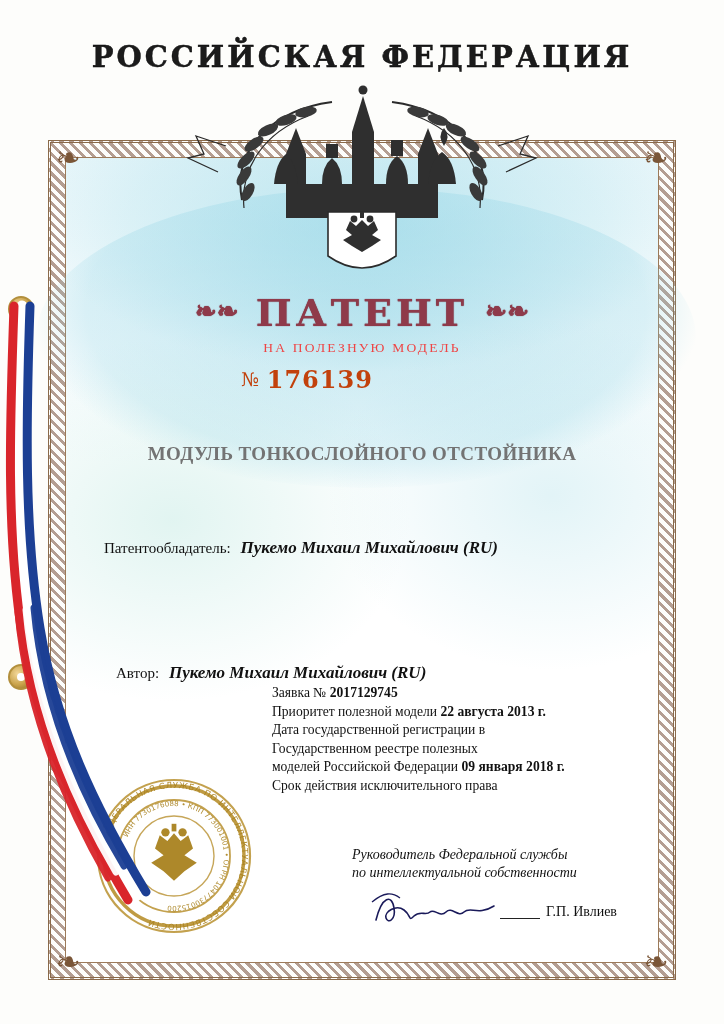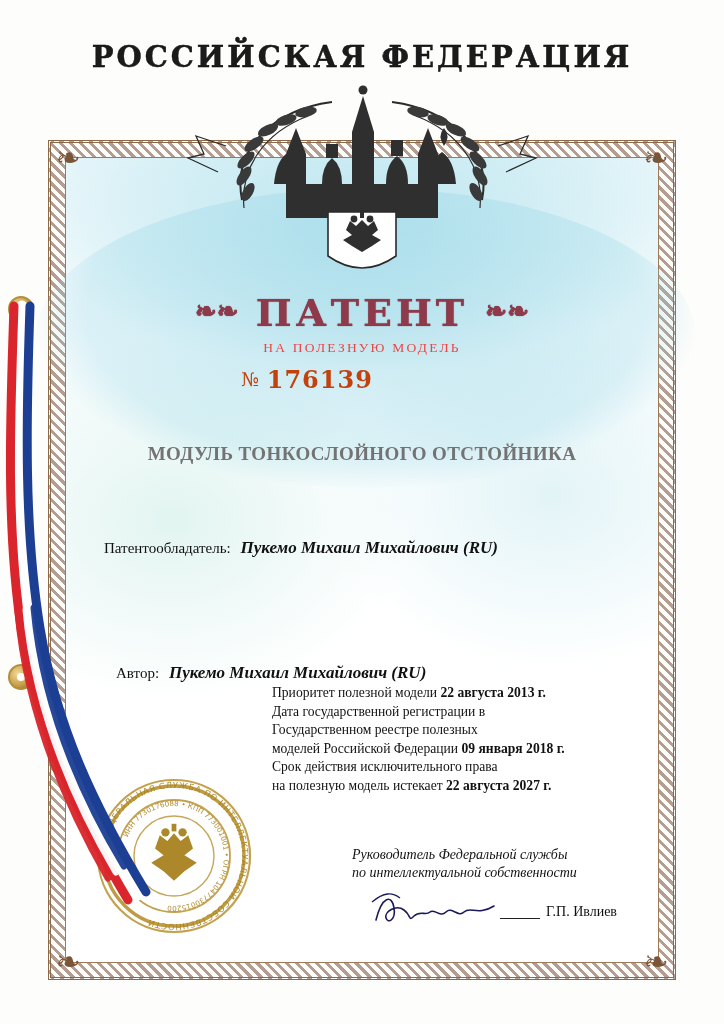--- a/index.html
+++ b/index.html
@@ -365,34 +365,34 @@
     <span class="field-value">Пукемо Михаил Михайлович (RU)</span>
   </div>
 
   <div class="row-author">
     <span class="field-label">Автор:</span>
     <span class="field-value">Пукемо Михаил Михайлович (RU)</span>
   </div>
 
   <div class="details">
     <div>
+      <span>Заявка №</span>
+      <span class="b">2017129745</span>
+    </div>
+    <div>
       <span>Приоритет полезной модели</span>
       <span class="b">22 августа 2013 г.</span>
     </div>
     <div>Дата государственной регистрации в</div>
     <div>Государственном реестре полезных</div>
     <div>
       <span>моделей Российской Федерации</span>
       <span class="b">09 января 2018 г.</span>
     </div>
     <div>Срок действия исключительного права</div>
-    <div>
-      <span>на полезную модель истекает</span>
-      <span class="b">22 августа 2027 г.</span>
-    </div>
   </div>
 
   <div class="sign-block">
     <div>Руководитель Федеральной службы</div>
     <div>по интеллектуальной собственности</div>
   </div>
 
   <div class="signature">
     <svg width="130" height="40" viewBox="0 0 130 40" xmlns="http://www.w3.org/2000/svg">
       <path d="M6,30 C12,6 22,4 24,18 C26,30 18,34 16,28 C14,22 26,14 34,20

